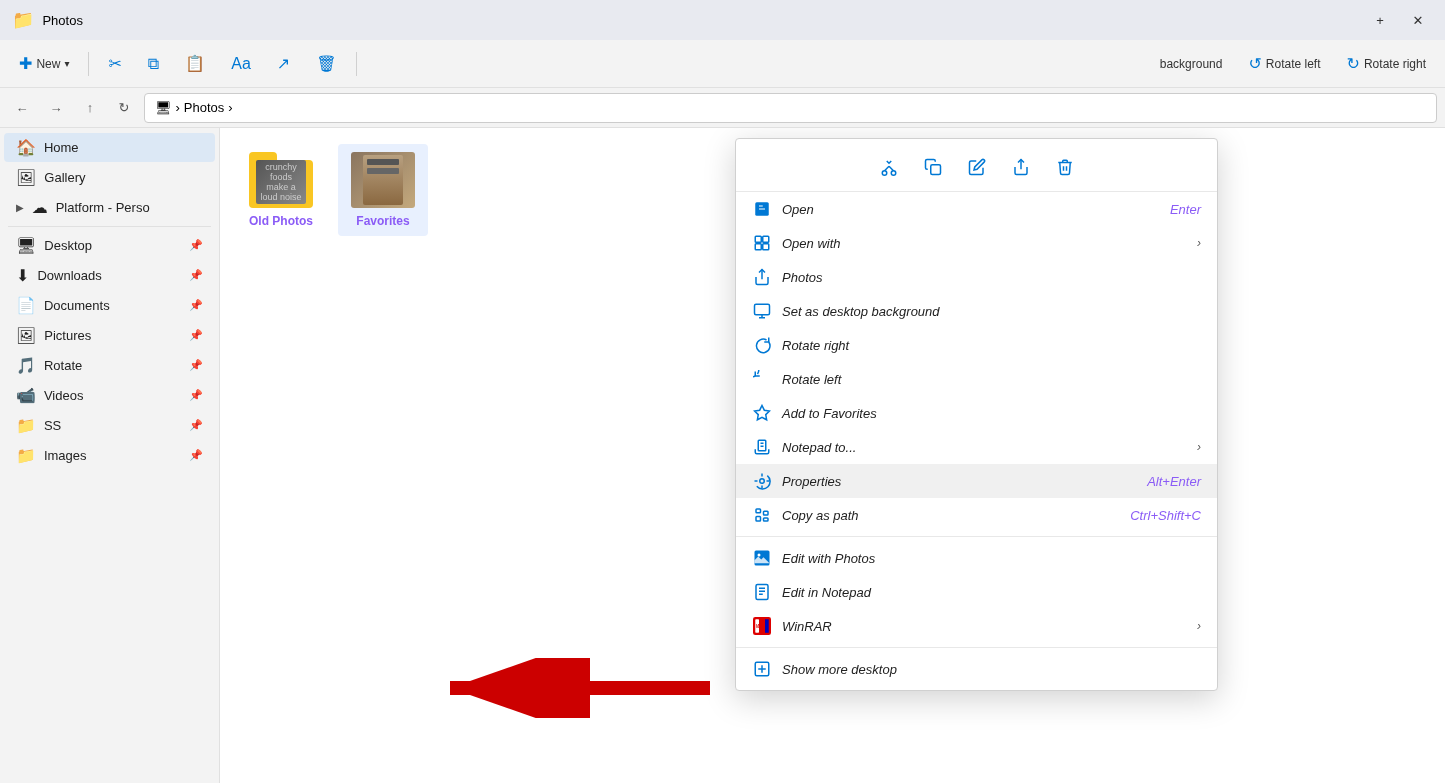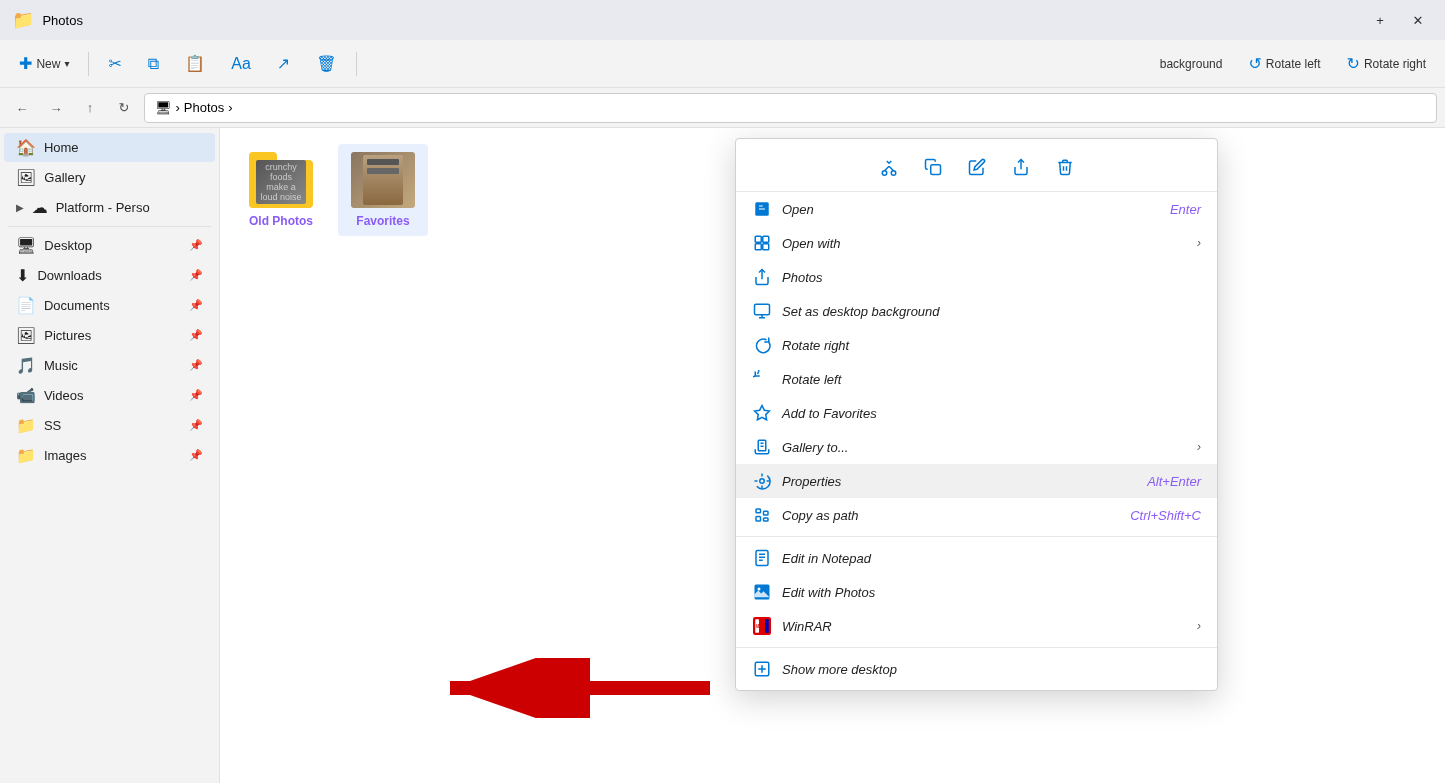--- a/index.html
+++ b/index.html
@@ -242,21 +242,21 @@
       <span>Documents</span>
       <span class="pin-icon">📌</span>
     </div>
     <div class="sidebar-item">
       <span class="item-icon">🖼</span>
       <span>Pictures</span>
       <span class="pin-icon">📌</span>
     </div>
     <div class="sidebar-item">
       <span class="item-icon">🎵</span>
-      <span>Music</span>
+      <span>Rotate</span>
       <span class="pin-icon">📌</span>
     </div>
     <div class="sidebar-item">
       <span class="item-icon">📹</span>
       <span>Videos</span>
       <span class="pin-icon">📌</span>
     </div>
     <div class="sidebar-item">
       <span class="item-icon">📁</span>
       <span>SS</span>
@@ -410,21 +410,21 @@
       </div>
 
       <div class="ctx-item">
         <span class="ctx-item-icon">
           <svg width="18" height="18" viewBox="0 0 24 24" fill="none" stroke="#0078d4" stroke-width="2">
               <path d="M21 15v4a2 2 0 01-2 2H5a2 2 0 01-2-2v-4"></path>
               <rect x="7" y="3" width="10" height="14" rx="1"></rect>
               <path d="M10 7h4M10 11h4"></path>
             </svg>
         </span>
-        <span class="ctx-label">Gallery to...</span>
+        <span class="ctx-label">Notepad to...</span>
         <span class="ctx-arrow">›</span>
       </div>
 
       <div class="ctx-item highlighted">
         <span class="ctx-item-icon">
           <svg width="18" height="18" viewBox="0 0 24 24" fill="none" stroke="#0078d4" stroke-width="2">
               <circle cx="12" cy="12" r="3"></circle>
               <path d="M19.07 4.93A10 10 0 115.07 19.07"></path>
               <path d="M12 2v4M12 18v4M2 12h4M18 12h4"></path>
             </svg>
@@ -443,37 +443,37 @@
             </svg>
         </span>
         <span class="ctx-label">Copy as path</span>
         <span class="ctx-shortcut">Ctrl+Shift+C</span>
       </div>
 
       <div class="ctx-separator"></div>
 
       <div class="ctx-item">
         <span class="ctx-item-icon">
-          <svg width="18" height="18" viewBox="0 0 24 24" fill="none" stroke="#0078d4" stroke-width="2">
-              <rect x="4" y="2" width="16" height="20" rx="2"></rect>
-              <path d="M8 7h8M8 11h8M8 15h5"></path>
-            </svg>
-        </span>
-        <span class="ctx-label">Edit in Notepad</span>
-      </div>
-
-      <div class="ctx-item">
-        <span class="ctx-item-icon">
           <svg width="18" height="18" viewBox="0 0 24 24" fill="none">
               <rect x="2" y="2" width="20" height="20" rx="2" fill="#0078d4"></rect>
               <circle cx="8" cy="8" r="2" fill="white"></circle>
               <path d="M2 15l5-5 4 4 3-3 8 8H2z" fill="white" opacity="0.8"></path>
             </svg>
         </span>
         <span class="ctx-label">Edit with Photos</span>
+      </div>
+
+      <div class="ctx-item">
+        <span class="ctx-item-icon">
+          <svg width="18" height="18" viewBox="0 0 24 24" fill="none" stroke="#0078d4" stroke-width="2">
+              <rect x="4" y="2" width="16" height="20" rx="2"></rect>
+              <path d="M8 7h8M8 11h8M8 15h5"></path>
+            </svg>
+        </span>
+        <span class="ctx-label">Edit in Notepad</span>
       </div>
 
       <div class="ctx-item">
         <span class="ctx-item-icon">
           <svg width="18" height="18" viewBox="0 0 24 24">
               <rect width="24" height="24" rx="3" fill="#d00"></rect>
               <rect x="3" y="3" width="5" height="18" fill="#fff" rx="1"></rect>
               <rect x="10" y="3" width="5" height="18" fill="#d00"></rect>
               <rect x="16" y="3" width="5" height="18" fill="#00b"></rect>
               <text x="4" y="14" font-size="6" fill="#d00" font-weight="bold">W</text>

